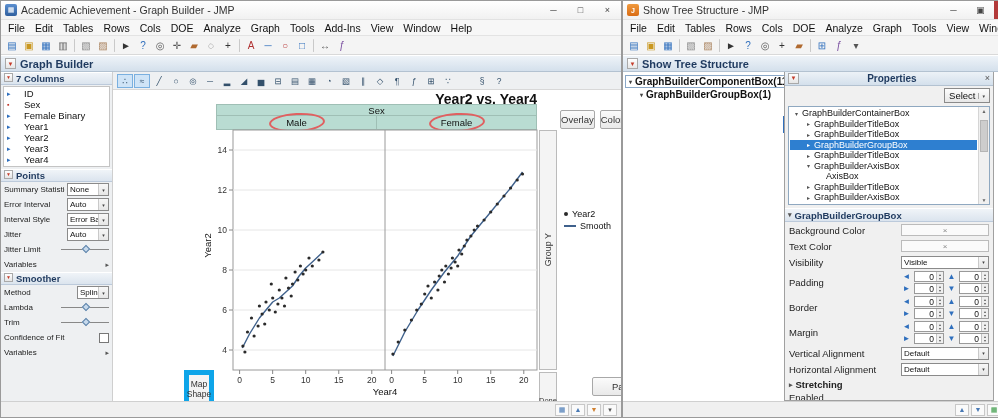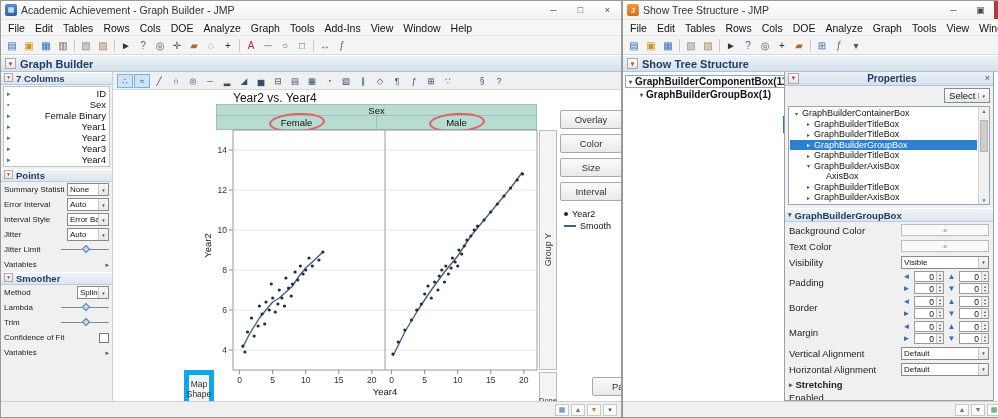--- a/index.html
+++ b/index.html
@@ -32,53 +32,53 @@
 
   .gb-content { flex:1 1 auto; display:flex; position:relative; overflow:hidden; }
 
   
   .control-panel { width:112px; flex:0 0 auto; background:#eef0f2; border-right:1px solid #cfcfcf; overflow:hidden; }
   .btn-row { display:flex; gap:2px; padding:2px 2px; }
   .jmp-btn { padding:1px 3px; font-size:9px; background:linear-gradient(#fdfdfd,#e4e4e4); border:1px solid #8e8e8e; border-radius:2px; white-space:nowrap; }
   .sub-header { height:13px; background:linear-gradient(#f0f4f8,#dbe4ee); border-top:1px solid #fff; border-bottom:1px solid #bccadb; display:flex; align-items:flex-start; gap:3px; padding:0 3px; font-weight:bold; font-size:9.5px; color:#1f3a5f; }
   .sub-header .red-triangle { width:9px; height:9px; font-size:5px; }
   .col-list { background:#fff; border:1px solid #c4c4c4; margin:1px 2px 2px; padding:1px 0; }
-  .col-item { display:flex; align-items:center; gap:3px; height:11px; padding:0 3px; font-size:9.5px;justify-content:space-between; }
+  .col-item { display:flex; align-items:center; gap:9px; height:11px; padding:0 3px; font-size:9.5px; }
   .col-icon { width:8px; font-size:7px; line-height:1; flex:0 0 auto; }
   .ctl-row { display:flex; align-items:center; gap:2px; padding:1px 3px; height:15px; }
   .ctl-label { flex:1 1 auto; font-size:8px; color:#222; white-space:nowrap; overflow:hidden; }
   .jmp-select { flex:0 0 auto; width:42px; height:13px; background:#fff; border:1px solid #8a8a8a; display:flex; align-items:center; font-size:8px; padding-left:2px; }
   .jmp-select .val { flex:1 1 auto; overflow:hidden; white-space:nowrap; }
   .jmp-select .dd { width:10px; height:100%; border-left:1px solid #c9c9c9; background:linear-gradient(#f7f7f7,#e6e6e6); font-size:5px; color:#444; display:flex; align-items:center; justify-content:center; flex:0 0 auto; }
   .slider { position:relative; width:48px; height:11px; flex:0 0 auto; }
   .slider::before { content:""; position:absolute; left:0; right:0; top:5px; height:1px; background:#888; }
   .slider .thumb { position:absolute; left:45%; top:2px; width:6px; height:6px; background:#c6d9ec; border:1px solid #5b82a8; transform:rotate(45deg); }
   .checkbox { width:10px; height:10px; background:#fff; border:1px solid #777; flex:0 0 auto; }
   .disclosure { color:#555; font-size:7px; }
 
   
   .graph-area { flex:1 1 auto; position:relative; background:#fff; overflow:hidden; }
   .icon-row { position:absolute; top:0; left:0; right:0; height:18px; background:#eef0f2; border-bottom:1px solid #d8d8d8; display:flex; align-items:center; gap:1px; padding:0 4px; }
   .gicon { width:16px; height:14px; display:flex; align-items:center; justify-content:center; font-size:8.5px; color:#33506b; border:1px solid transparent; flex:0 0 auto; }
   .gicon.selected { background:#cfe4f7; border-color:#7ab0e0; }
-  .chart-title { position:absolute; top:19px; left:120px; width:304px; text-align:left; font-weight:normal; font-size:12px; }
+  .chart-title { position:absolute; top:19px; left:120px; width:304px; text-align:right; font-weight:bold; font-size:14px; }
   .sex-band { position:absolute; top:32px; left:103px; width:321px; height:12px; background:var(--teal-band,#b9dcd2); border:1px solid #9fbfb5; display:flex; align-items:center; justify-content:center; font-size:9.5px; }
   .plabel-band { position:absolute; top:44px; left:103px; width:321px; height:14px; background:var(--teal-band,#b9dcd2); border:1px solid #9fbfb5; border-top:none; display:flex; }
   .plabel-cell { flex:1 1 0; position:relative; display:flex; align-items:center; justify-content:center; font-size:9.5px; }
   .plabel-cell + .plabel-cell { border-left:1px solid #9fbfb5; }
   .annotation-ellipse { position:absolute; width:56px; height:19px; border:2px solid var(--annotation-red,#e06060); border-radius:50%; top:-3px; transform:rotate(-3deg); }
   .chart-svg { position:absolute; left:88px; top:56px; width:338px; height:272px; }
   .chart-svg text { font-size:8.5px; fill:#333; font-family:"Liberation Sans",sans-serif; }
   .ylabel { position:absolute; left:74px; top:168px; width:40px; text-align:center; font-size:9.5px; transform:rotate(-90deg); }
   .xlabel { position:absolute; top:314px; left:120px; width:304px; text-align:center; font-size:9.5px; }
   .map-shape { position:absolute; left:71px; top:298px; width:30px; height:38px; border:5px solid #0ea5e9; background:#f4f4f4; display:flex; align-items:center; justify-content:center; text-align:center; font-size:8.5px; color:#333; }
   .group-y { position:absolute; left:426px; top:58px; width:18px; height:240px; border:1px solid #bbb; background:#f4f4f4; display:flex; align-items:center; justify-content:center; }
   .group-y span { writing-mode:vertical-rl; transform:rotate(180deg); font-size:9px; color:#333; }
   .freq-zone { position:absolute; left:426px; top:300px; width:18px; height:36px; border:1px solid #bbb; background:#f4f4f4; display:flex; align-items:flex-end; justify-content:center; padding-bottom:2px; font-size:7.5px; color:#333; }
-  .dz-stack { position:absolute; left:447px; top:38px; width:62px; display:flex; flex-direction:column; gap:5px; }
+  .dz-stack { position:absolute; left:447px; top:38px; width:62px; display:flex; flex-direction:row; gap:5px;align-items:center; }
   .dz-btn { height:19px; background:linear-gradient(#fbfbfb,#e9e9e9); border:1px solid #a8a8a8; border-radius:2px; font-size:9.5px; color:#333; display:flex; align-items:center; justify-content:center; }
   .page-btn { position:absolute; left:447px; top:305px; width:62px;margin-left:32px; }
   .legend-box { position:absolute; left:451px; top:136px; }
   .legend-item { display:flex; align-items:center; gap:4px; height:12px; font-size:9px; }
   .legend-dot { width:4px; height:4px; border-radius:50%; background:var(--point-color,#2a2a2a); flex:0 0 auto; }
   .legend-line { width:12px; height:2px; background:var(--smooth-line,#3f618c); flex:0 0 auto; }
 
   .statusbar { height:16px; flex:0 0 auto; background:#f0f0f0; border-top:1px solid #d0d0d0; display:flex; align-items:center; justify-content:flex-end; gap:2px; padding:0 4px; }
   .sb-icon { width:14px; height:12px; border:1px solid #c8c8c8; background:#fafafa; display:flex; align-items:center; justify-content:center; font-size:7px; }
 
@@ -334,25 +334,25 @@
             <span class="gicon">⊞</span>
             <span class="gicon">∵</span>
             <span class="gicon"></span>
             <span class="gicon">§</span>
             <span class="gicon">?</span>
           </div>
         <div class="chart-title">Year2 vs. Year4</div>
         <div class="sex-band">Sex</div>
         <div class="plabel-band">
           <div class="plabel-cell">
+            <span>Male</span>
+            <span class="annotation-ellipse"></span>
+          </div>
+          <div class="plabel-cell">
             <span>Female</span>
-            <span class="annotation-ellipse"></span>
-          </div>
-          <div class="plabel-cell">
-            <span>Male</span>
             <span class="annotation-ellipse"></span>
           </div>
         </div>
         <svg class="chart-svg" xmlns="http://www.w3.org/2000/svg" viewBox="0 0 338 272">
             <rect x="32" y="2" width="304" height="240" fill="#ffffff" stroke="#9a9a9a"></rect>
             <line x1="32" y1="222" x2="336" y2="222" stroke="#e6e6e6"></line>
             <line x1="28" y1="222" x2="32" y2="222" stroke="#888"></line>
             <text x="26" y="225" text-anchor="end">4</text>
             <line x1="32" y1="182" x2="336" y2="182" stroke="#e6e6e6"></line>
             <line x1="28" y1="182" x2="32" y2="182" stroke="#888"></line>

